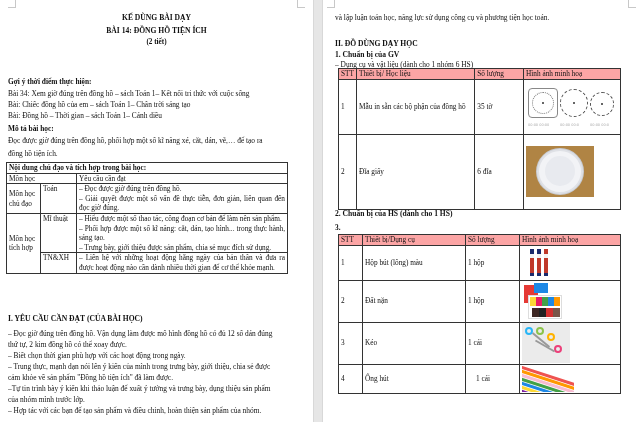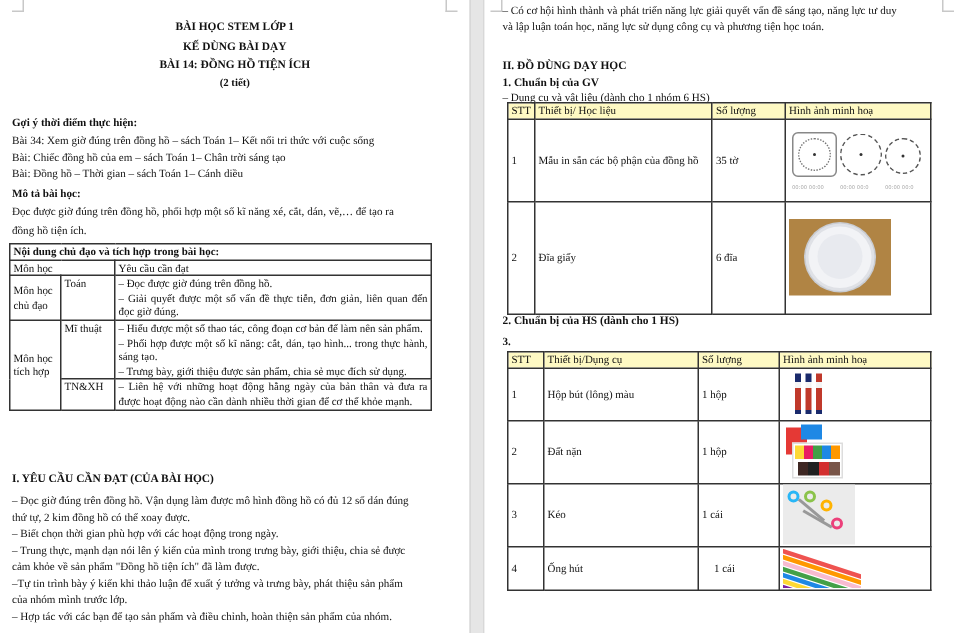--- a/index.html
+++ b/index.html
@@ -23,40 +23,39 @@
   .lp-abs { position: absolute; left: 8px; }
 
   table.doc { border-collapse: collapse; position: absolute; font-size: 7.3px; line-height: 9.6px; }
   table.doc td, table.doc th { border: 1px solid #333; vertical-align: top; padding: 0 2px; font-weight: normal; text-align: left; }
 
   #content-table { left: 6px; top: 162px; width: 282px; }
   #content-table td.req { text-align: justify; white-space: normal; }
 
   
   .rp-abs { position: absolute; left: 12px; }
-  .eq-table th { background: #fef9c3; }
+  .eq-table th { background: #fca5a5; }
   #gv-table { left: 15px; top: 68px; width: 283px; }
   #hs-table { left: 15px; top: 234px; width: 283px; }
   table.doc td.mid { vertical-align: middle; }
 
   .img-box { position: relative; }
   .clock { position: absolute; border: 1px solid #555; border-radius: 50%; background: #fff; }
   .clock::after { content: ""; position: absolute; left: 50%; top: 50%; width: 2px; height: 2px; margin: -1px 0 0 -1px; background: #333; border-radius: 50%; }
   .clock-sq { position: absolute; border: 1px solid #888; border-radius: 4px; background: #fff; }
   .tick-lbl { position: absolute; font-size: 3.5px; color: #aaa; font-family: "DejaVu Sans", sans-serif; }
 </style>
 </head>
 <body>
 
 <div class="page" id="page-left">
   <div class="corner" style="left:8px;top:0;border-width:0 1px 1px 0;"></div>
   <div class="corner" style="right:8px;top:0;border-width:0 0 1px 1px;"></div>
 
   <div class="title-block">
-    <div>BÀI HỌC STEM LỚP 1</div>
     <div>KẾ DÙNG BÀI DẠY</div>
     <div>BÀI 14: ĐỒNG HỒ TIỆN ÍCH</div>
     <div class="sub">(2 tiết)</div>
   </div>
 
   <div class="lp-abs txt b" style="top:77px;">Gợi ý thời điểm thực hiện:</div>
   <div class="lp-abs txt" style="top:89px;">Bài 34: Xem giờ đúng trên đồng hồ – sách Toán 1– Kết nối tri thức với cuộc sống</div>
   <div class="lp-abs txt" style="top:100px;">Bài: Chiếc đồng hồ của em – sách Toán 1– Chân trời sáng tạo</div>
   <div class="lp-abs txt" style="top:111px;">Bài: Đồng hồ – Thời gian – sách Toán 1– Cánh diều</div>
 
@@ -103,32 +102,31 @@
     </tr>
   </tbody>
     </table>
 
   <div class="lp-abs txt b" style="top:314px;font-size:7.6px;">I. YÊU CẦU CẦN ĐẠT (CỦA BÀI HỌC)</div>
   <div class="lp-abs txt" style="top:329px;">– Đọc giờ đúng trên đồng hồ. Vận dụng làm được mô hình đồng hồ có đủ 12 số dán đúng</div>
   <div class="lp-abs txt" style="top:340px;">thứ tự, 2 kim đồng hồ có thể xoay được.</div>
   <div class="lp-abs txt" style="top:351px;">– Biết chọn thời gian phù hợp với các hoạt động trong ngày.</div>
   <div class="lp-abs txt" style="top:362px;">– Trung thực, mạnh dạn nói lên ý kiến của mình trong trưng bày, giới thiệu, chia sẻ được</div>
   <div class="lp-abs txt" style="top:373px;">cảm khỏe về sản phẩm "Đồng hồ tiện ích" đã làm được.</div>
-  <div class="lp-abs txt" style="top:384px;">–Tự tin trình bày ý kiến khi thảo luận để xuất ý tưởng và trưng bày, phát thiệu sản phẩm</div>
+  <div class="lp-abs txt" style="top:384px;">–Tự tin trình bày ý kiến khi thảo luận để xuất ý tưởng và trưng bày, dụng thiệu sản phẩm</div>
   <div class="lp-abs txt" style="top:395px;text-align:right;">của nhóm mình trước lớp.</div>
   <div class="lp-abs txt" style="top:406px;">– Hợp tác với các bạn để tạo sản phẩm và điều chỉnh, hoàn thiện sản phẩm của nhóm.</div>
 </div>
 
 <div class="gutter"></div>
 
 <div class="page" id="page-right">
   <div class="corner" style="left:4px;top:0;border-width:0 1px 1px 0;"></div>
   <div class="corner" style="right:4px;top:0;border-width:0 0 1px 1px;"></div>
 
-  <div class="rp-abs txt" style="top:2px;">– Có cơ hội hình thành và phát triển năng lực giải quyết vấn đề sáng tạo, năng lực tư duy</div>
   <div class="rp-abs txt" style="top:13px;">và lập luận toán học, năng lực sử dụng công cụ và phương tiện học toán.</div>
 
   <div class="rp-abs txt b" style="top:39px;font-size:7.6px;">II. ĐỒ DÙNG DẠY HỌC</div>
   <div class="rp-abs txt b" style="top:50px;font-size:7.6px;">1. Chuẩn bị của GV</div>
   <div class="rp-abs txt" style="top:60px;">– Dụng cụ và vật liệu (dành cho 1 nhóm 6 HS)</div>
 
   <table class="doc eq-table" id="gv-table">
     <colgroup>
         <col style="width:15px">
         <col style="width:123px">

